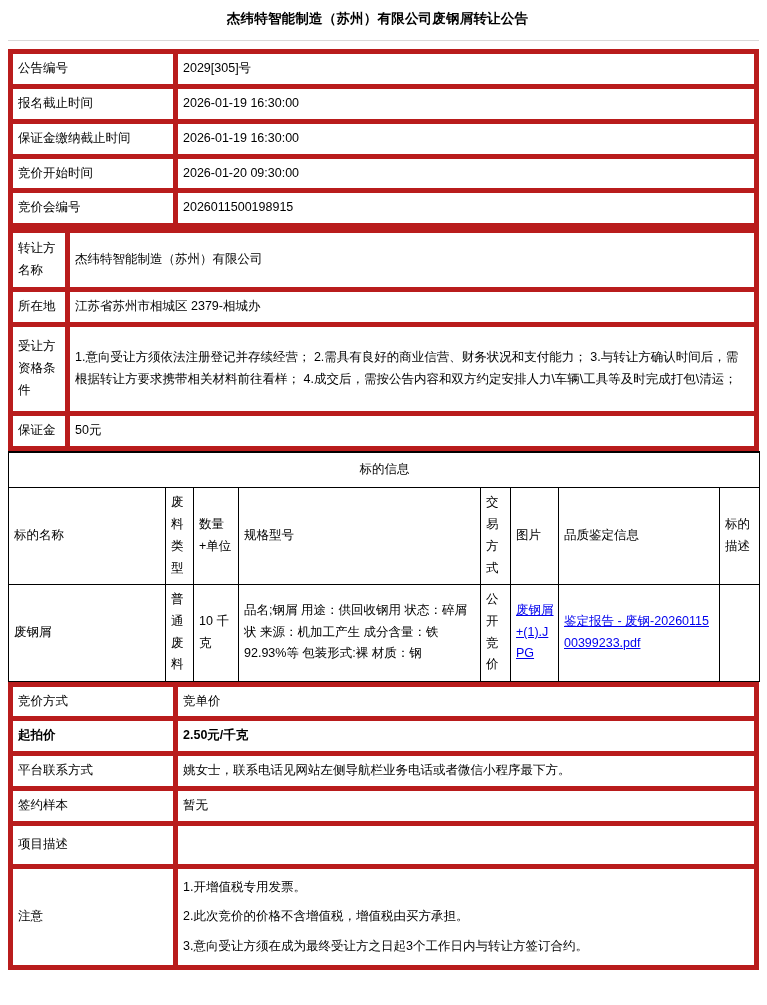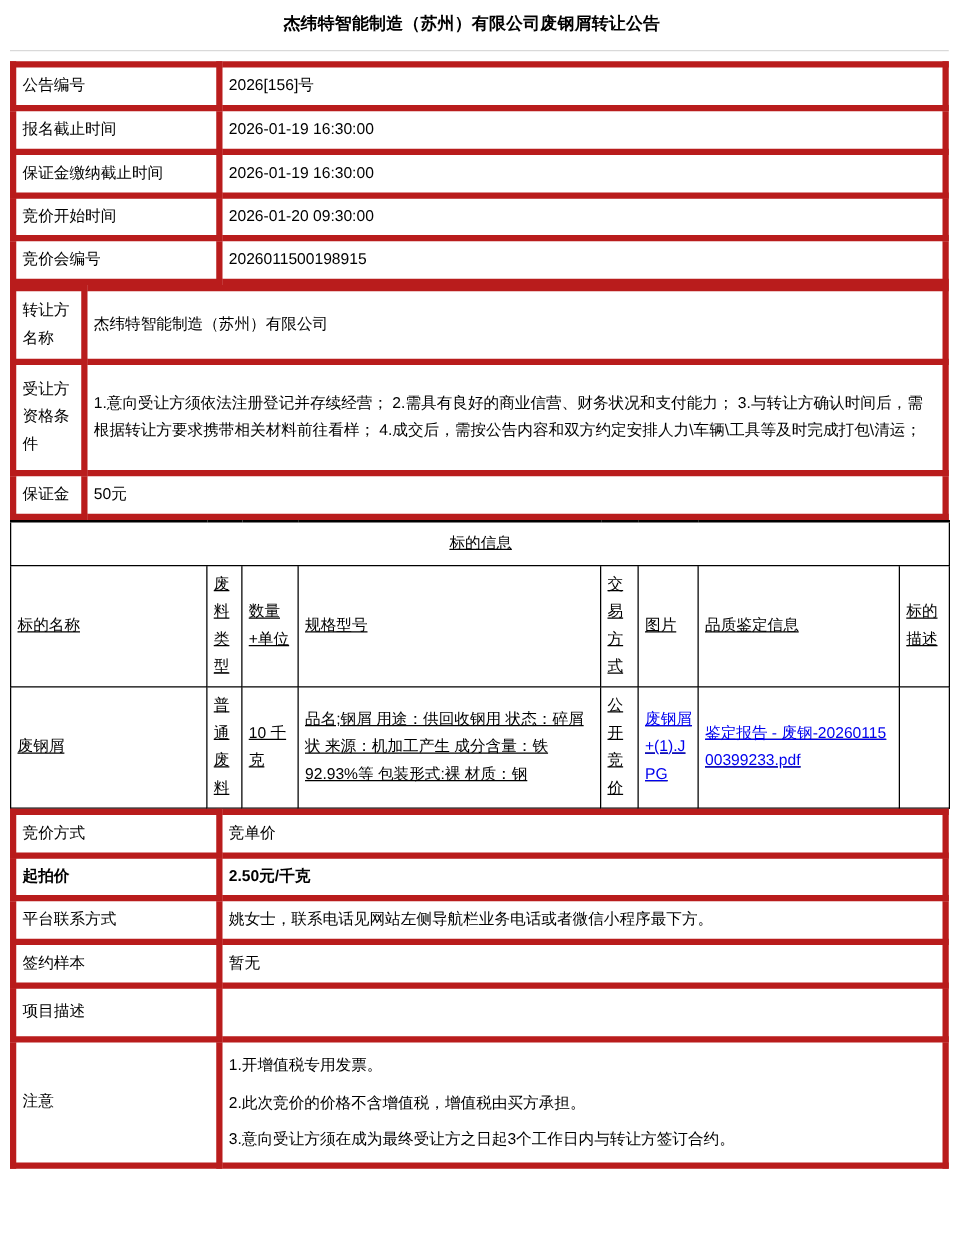--- a/index.html
+++ b/index.html
@@ -60,21 +60,20 @@
   .colB-label { width: 57px; }
   td.multiline { vertical-align: middle; line-height: 1.95; margin-top: 48px; }
 
   
   table.subject {
     border-collapse: collapse;
     width: 751px;
     margin: 0 8px;
     table-layout: fixed;
     border-top: 2px solid #000;
-    text-decoration: underline;
   }
   table.subject td {
     border: 1px solid #000000;
     padding: 4px 4px 4px 5px;
     vertical-align: middle;
     line-height: 1.75;
     word-wrap: break-word;
     overflow-wrap: break-word;
     font-size: 12.5px;
   }
@@ -109,21 +108,21 @@
   <div class="title-rule"></div>
 
   <table class="grid">
     <colgroup>
         <col class="colA-label">
         <col>
       </colgroup>
     <tbody>
       <tr class="row-h">
         <td class="lbl">公告编号</td>
-        <td class="val">2026[156]号</td>
+        <td class="val">2029[305]号</td>
       </tr>
       <tr class="row-h">
         <td class="lbl">报名截止时间</td>
         <td class="val">2026-01-19 16:30:00</td>
       </tr>
       <tr class="row-h">
         <td class="lbl">保证金缴纳截止时间</td>
         <td class="val">2026-01-19 16:30:00</td>
       </tr>
       <tr class="row-h">
@@ -139,20 +138,24 @@
 
   <table class="grid">
     <colgroup>
         <col class="colB-label">
         <col>
       </colgroup>
     <tbody>
       <tr>
         <td class="lbl multiline" style="height:46px">转让方名称</td>
         <td class="val">杰纬特智能制造（苏州）有限公司</td>
+      </tr>
+      <tr class="row-h">
+        <td class="lbl">所在地</td>
+        <td class="val">江苏省苏州市相城区 2379-相城办</td>
       </tr>
       <tr>
         <td class="lbl multiline" style="height:76px">受让方资格条件</td>
         <td class="val multiline">1.意向受让方须依法注册登记并存续经营； 2.需具有良好的商业信营、财务状况和支付能力； 3.与转让方确认时间后，需根据转让方要求携带相关材料前往看样； 4.成交后，需按公告内容和双方约定安排人力\车辆\工具等及时完成打包\清运；</td>
       </tr>
       <tr class="row-h">
         <td class="lbl">保证金</td>
         <td class="val">50元</td>
       </tr>
     </tbody>

